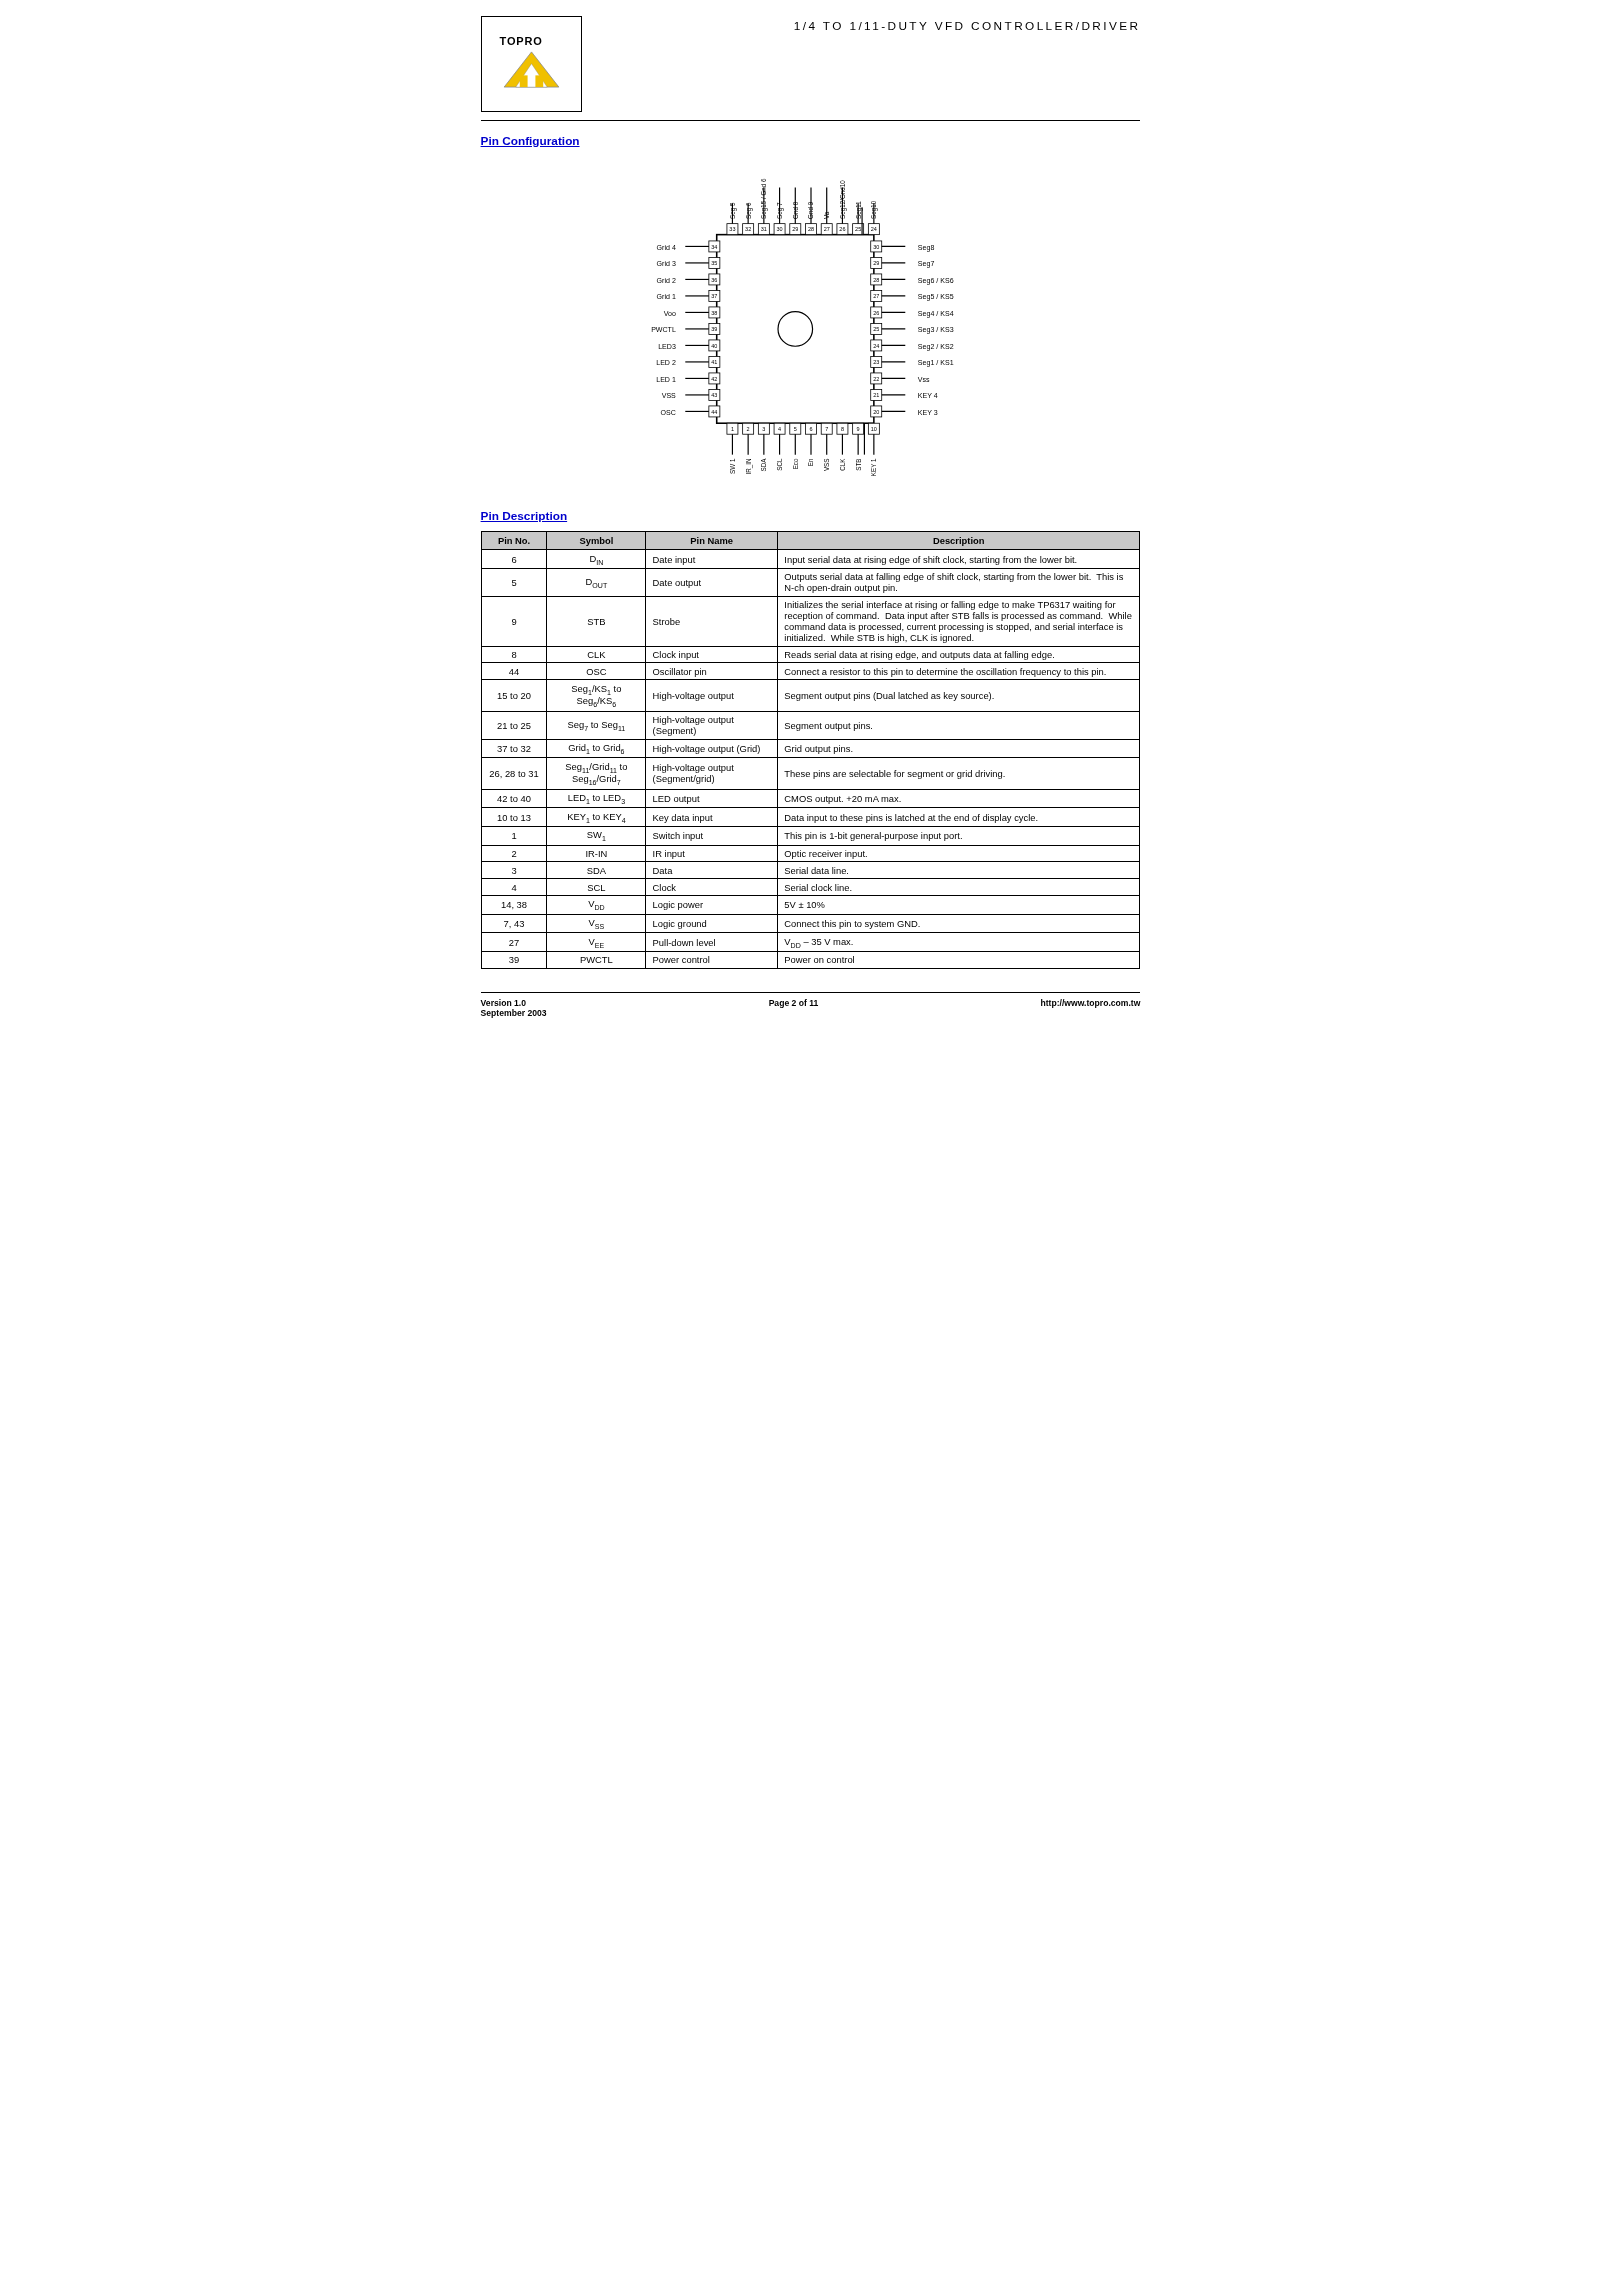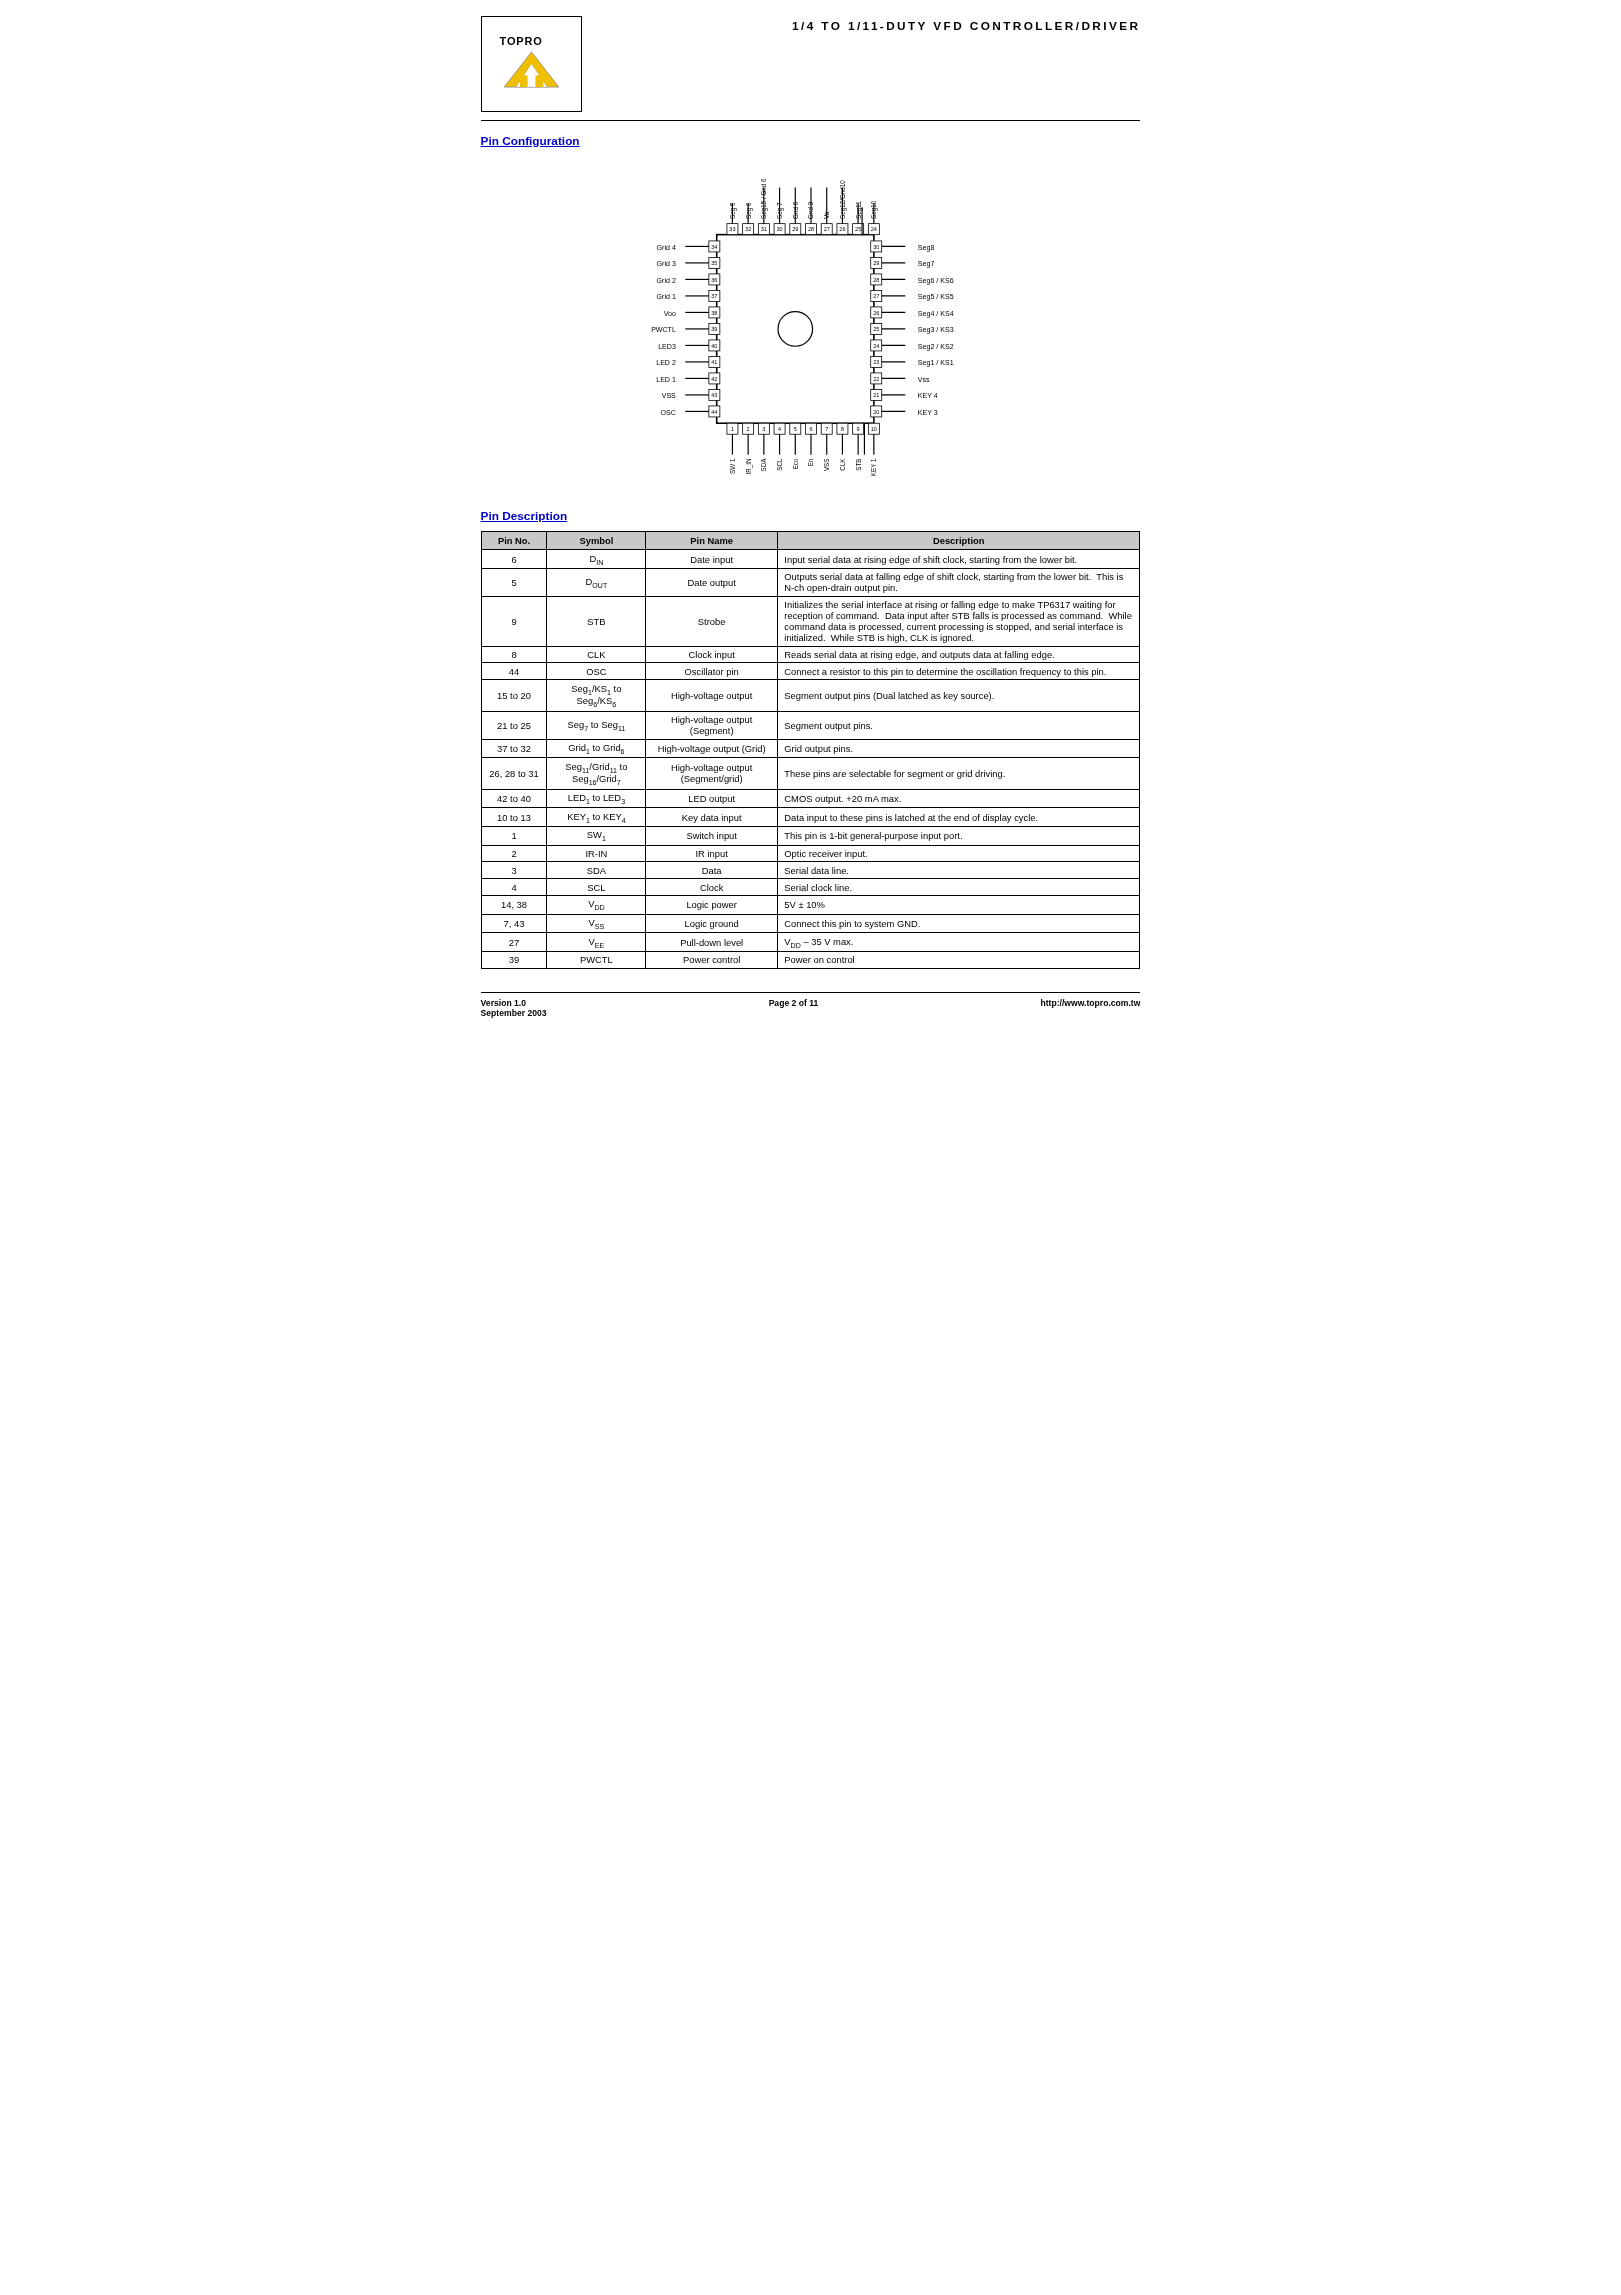--- a/index.html
+++ b/index.html
@@ -47,21 +47,21 @@
       padding-left: 15.7px;
     }
     .chip-title {
       font-size: 38px;
       font-weight: bold;
       letter-spacing: 1.6px;
       line-height: 1;
     }
     .chip-subtitle {
       font-size: 11.8px;
-      font-weight: bold;
+      font-weight: normal;
       letter-spacing: 2.4px;
       margin-top: 3.1px;
     }
 
     
     .section-heading {
       font-size: 11.8px;
       font-weight: bold;
       color: #0000cc;
       text-decoration: underline;
@@ -95,21 +95,21 @@
       padding: 2.4px 6.3px;
       vertical-align: middle;
     }
     .pin-desc-table td:first-child {
       text-align: center;
     }
     .pin-desc-table td:nth-child(2) {
       text-align: center;
     }
     .pin-desc-table td:nth-child(3) {
-      text-align: center;
+      text-align: left;
     }
     .sub { vertical-align: sub; font-size: 0.75em; }
 
     
     .footer {
       display: flex;
       justify-content: space-between;
       border-top: 0.8px solid #000;
       margin-top: 23.6px;
       padding-top: 4.7px;

